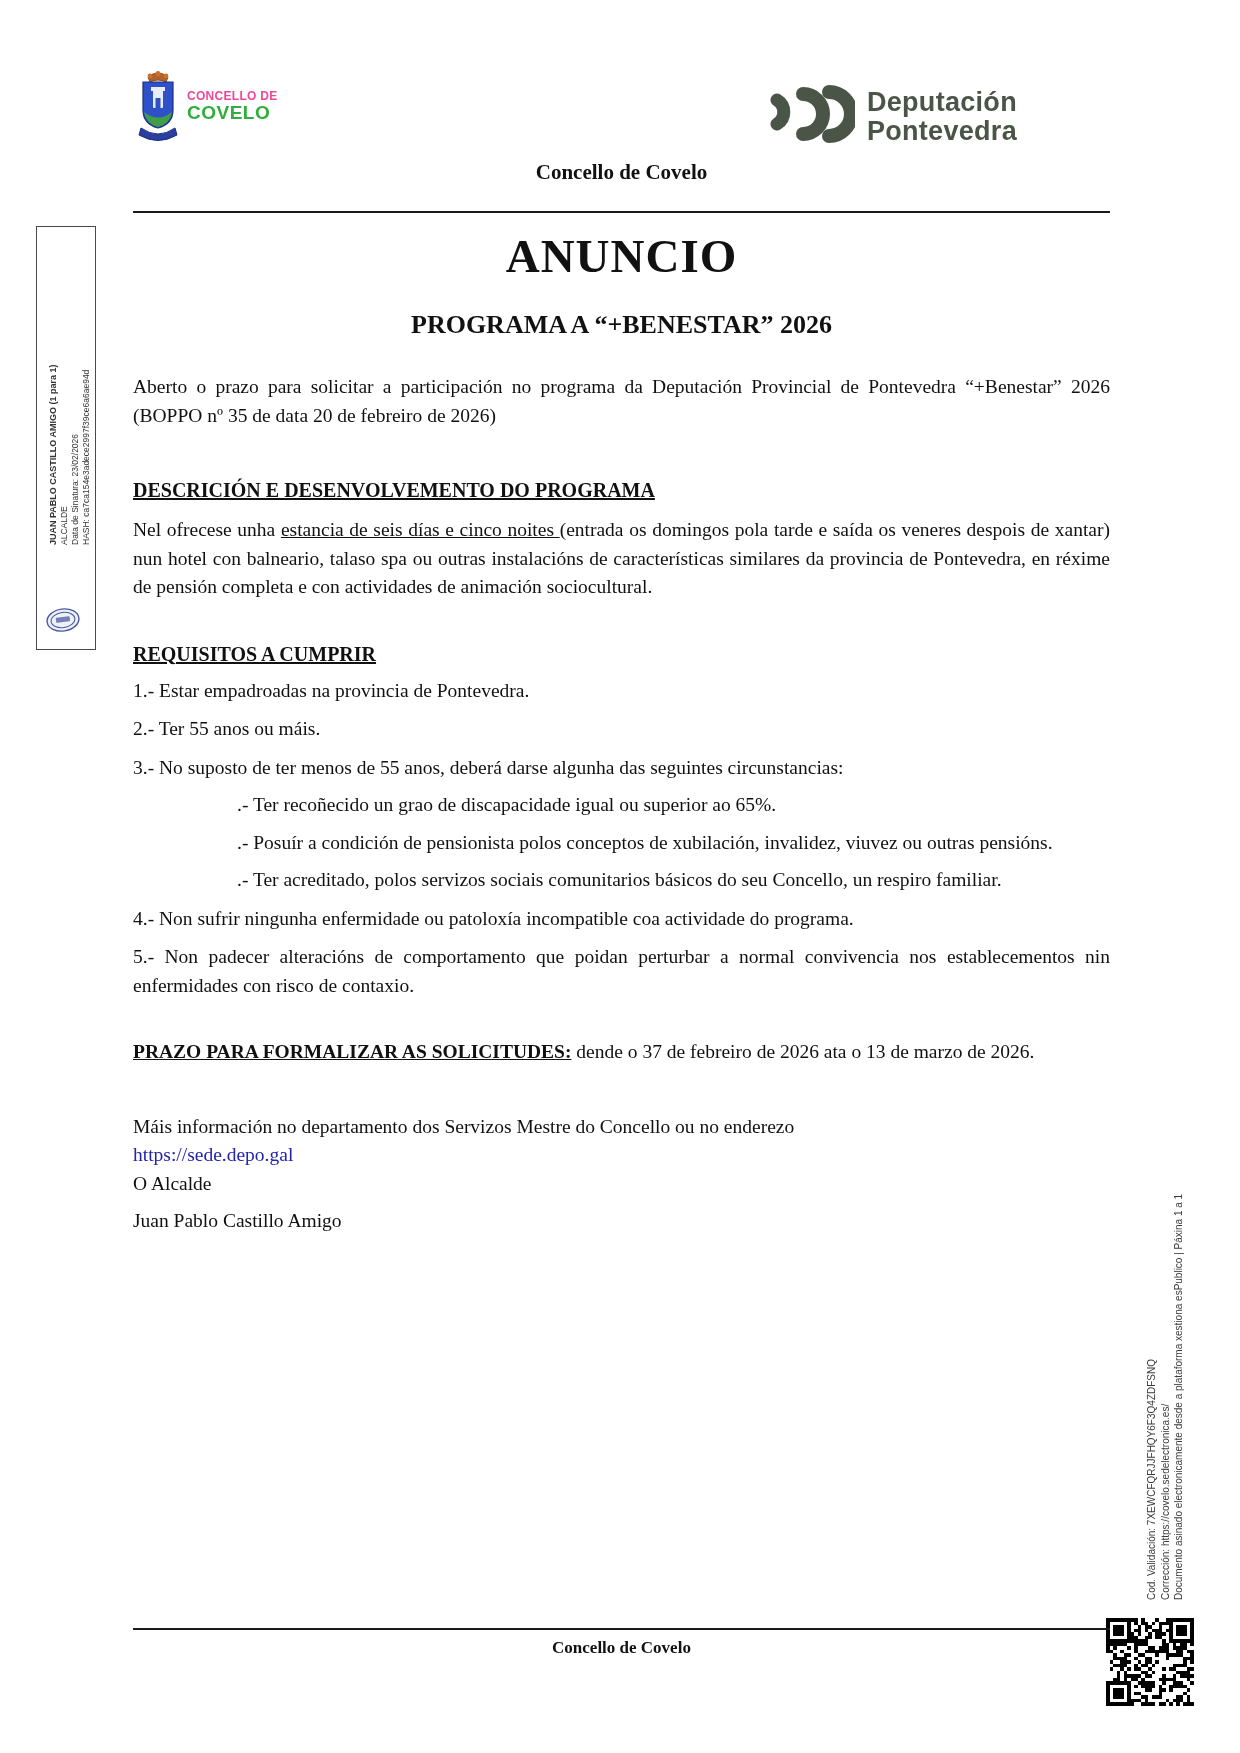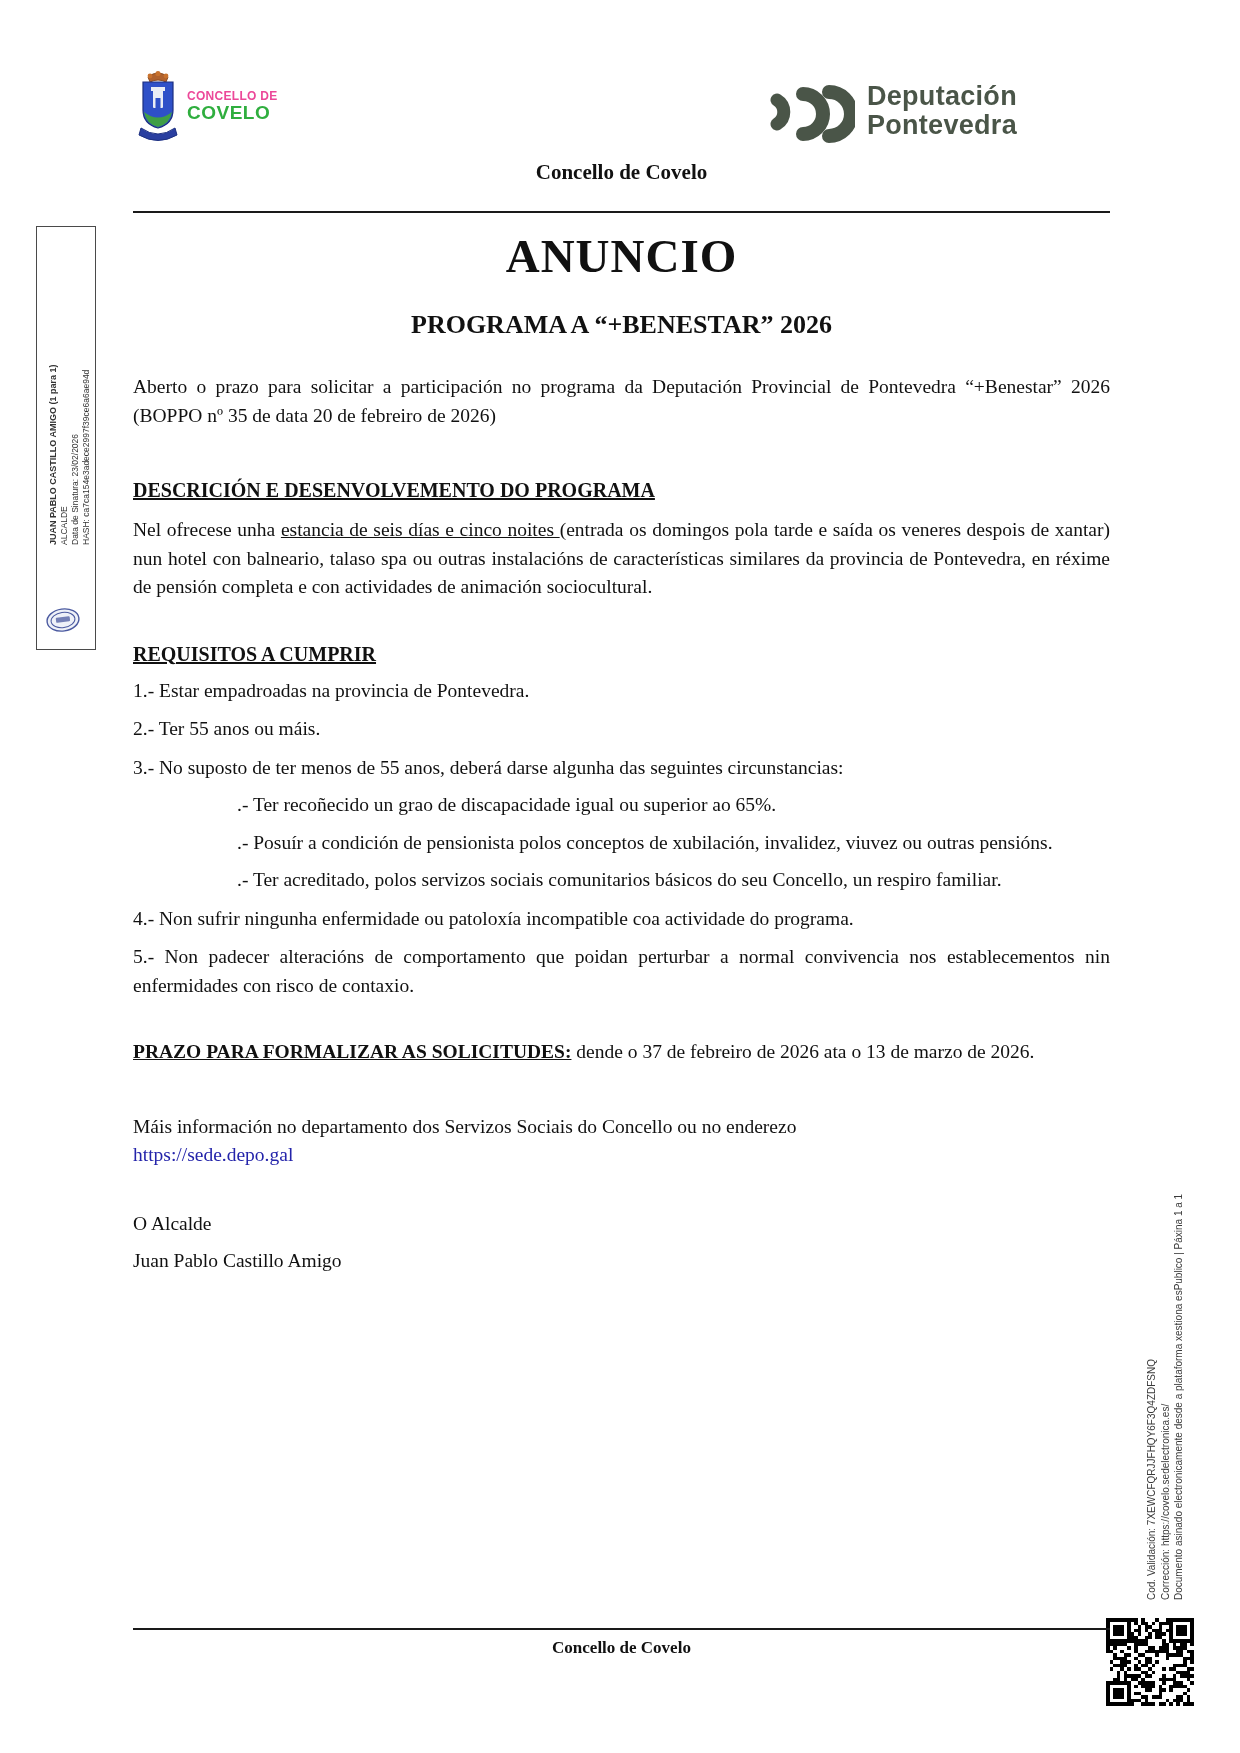--- a/index.html
+++ b/index.html
@@ -9,39 +9,39 @@
     background:#ffffff; overflow:hidden;
     font-family:"Liberation Serif", serif; color:#111;
   }
   
   .main { position:absolute; left:133px; top:0; width:977px; }
   .logo-row { display:flex; justify-content:space-between; align-items:flex-start; margin-top:68px; height:80px; }
   .covelo-logo { display:flex; align-items:flex-start; margin-left:2px; }
   .covelo-text { margin-top:22px; margin-left:6px; font-family:"Liberation Sans",sans-serif; line-height:1.05; }
   .covelo-text .l1 { color:#ec4899; font-size:12px; font-weight:bold; letter-spacing:.3px; }
   .covelo-text .l2 { color:#2fae3e; font-size:19px; font-weight:bold; letter-spacing:.5px; }
-  .depo-logo { display:flex; margin-right:93px; margin-top:14px; }
+  .depo-logo { display:flex; align-items:center; margin-right:93px; margin-top:14px; }
   .depo-text { margin-left:12px; font-family:"Liberation Sans",sans-serif; font-weight:bold;
                font-size:27px; line-height:29px; color:#4a5548; letter-spacing:.3px; }
   .doc-title { text-align:center; font-size:21px; font-weight:bold; margin-top:12px; }
   .rule { border:none; border-top:2px solid #1a1a1a; margin-top:26px; }
   h1.anuncio { text-align:center; font-size:47px; line-height:54px; font-weight:bold; margin-top:16px; letter-spacing:1px; }
   h2.subtitle { text-align:center; font-size:26px; line-height:33px; font-weight:bold; margin-top:25px; }
   p { font-size:19.5px; line-height:28.5px; text-align:justify; }
   .intro { margin-top:32px; }
   h3.sec { font-size:20px; line-height:25px; font-weight:bold; text-decoration:underline; }
   .sec-desc { margin-top:48px; }
   .p-desc { margin-top:13px; }
   .sec-req { margin-top:40px; }
   .req  { margin-top:10px; }
   .req.first { margin-top:10px; }
   .sub  { margin-left:104px; margin-top:9px; }
   .p-prazo { margin-top:38px; }
   .p-info  { margin-top:46px; }
-  .sign1 { margin-top:40px; }
+  .sign1 { }
   .sign2 { margin-top:9px; }
   .u { text-decoration:underline; }
   .b-u { font-weight:bold; text-decoration:underline; }
   a.link { color:#2424aa; text-decoration:none; cursor:pointer; }
   
   .footer { position:absolute; left:133px; top:1628px; width:977px; border-top:2px solid #1a1a1a; text-align:center; }
   .footer .fname { font-size:17px; font-weight:bold; margin-top:8px; }
   .footer .faddr { font-size:16px; margin-top:3px; }
   
   .sig-box { position:absolute; left:36px; top:226px; width:60px; height:424px; border:1px solid #4a4a4a; background:#fff; }
@@ -482,21 +482,21 @@
     <p class="req">2.- Ter 55 anos ou máis.</p>
     <p class="req">3.- No suposto de ter menos de 55 anos, deberá darse algunha das seguintes circunstancias:</p>
     <p class="req sub">.- Ter recoñecido un grao de discapacidade igual ou superior ao 65%.</p>
     <p class="req sub">.- Posuír a condición de pensionista  polos conceptos de xubilación, invalidez, viuvez ou outras pensións.</p>
     <p class="req sub">.- Ter acreditado,  polos servizos sociais comunitarios básicos do seu Concello, un respiro familiar.</p>
     <p class="req">4.- Non sufrir ningunha enfermidade ou patoloxía incompatible coa actividade do programa.</p>
     <p class="req">5.- Non padecer alteracións de comportamento que poidan perturbar a normal convivencia nos establecementos nin enfermidades con risco de contaxio.</p>
 
     <p class="p-prazo"><span class="b-u">PRAZO PARA FORMALIZAR AS SOLICITUDES:</span><span> dende o 37 de febreiro de 2026 ata o 13 de marzo de 2026.</span></p>
 
-    <p class="p-info"><span>Máis información no departamento dos Servizos Sociais do Concello ou no enderezo </span><br><a class="link">https://sede.depo.gal</a></p>
+    <p class="p-info"><span>Máis información no departamento dos Servizos Mestre do Concello ou no enderezo </span><br><a class="link">https://sede.depo.gal</a></p>
 
     <p class="sign1">O Alcalde</p>
     <p class="sign2">Juan Pablo Castillo Amigo</p>
   </div>
 
   <div class="footer">
     <div class="fname">Concello de Covelo</div>
   </div>
 
 </div>

